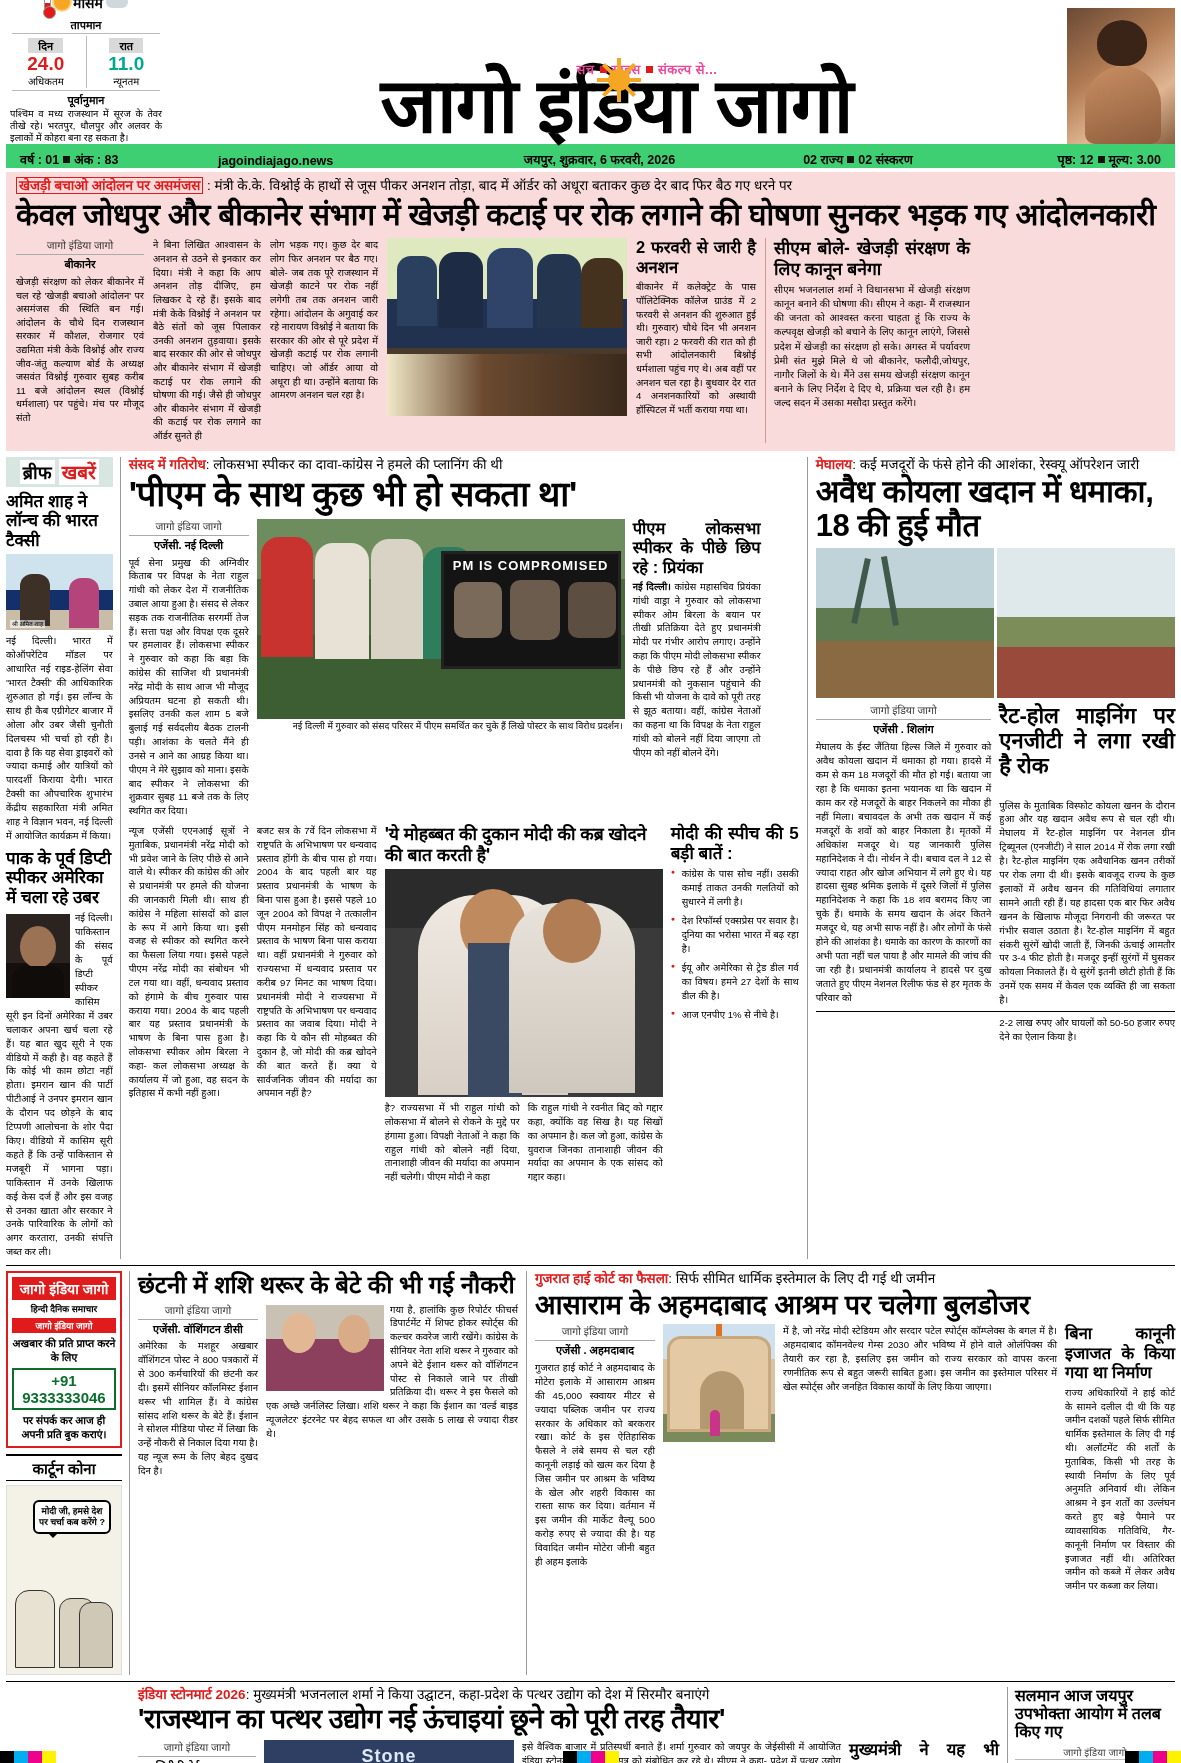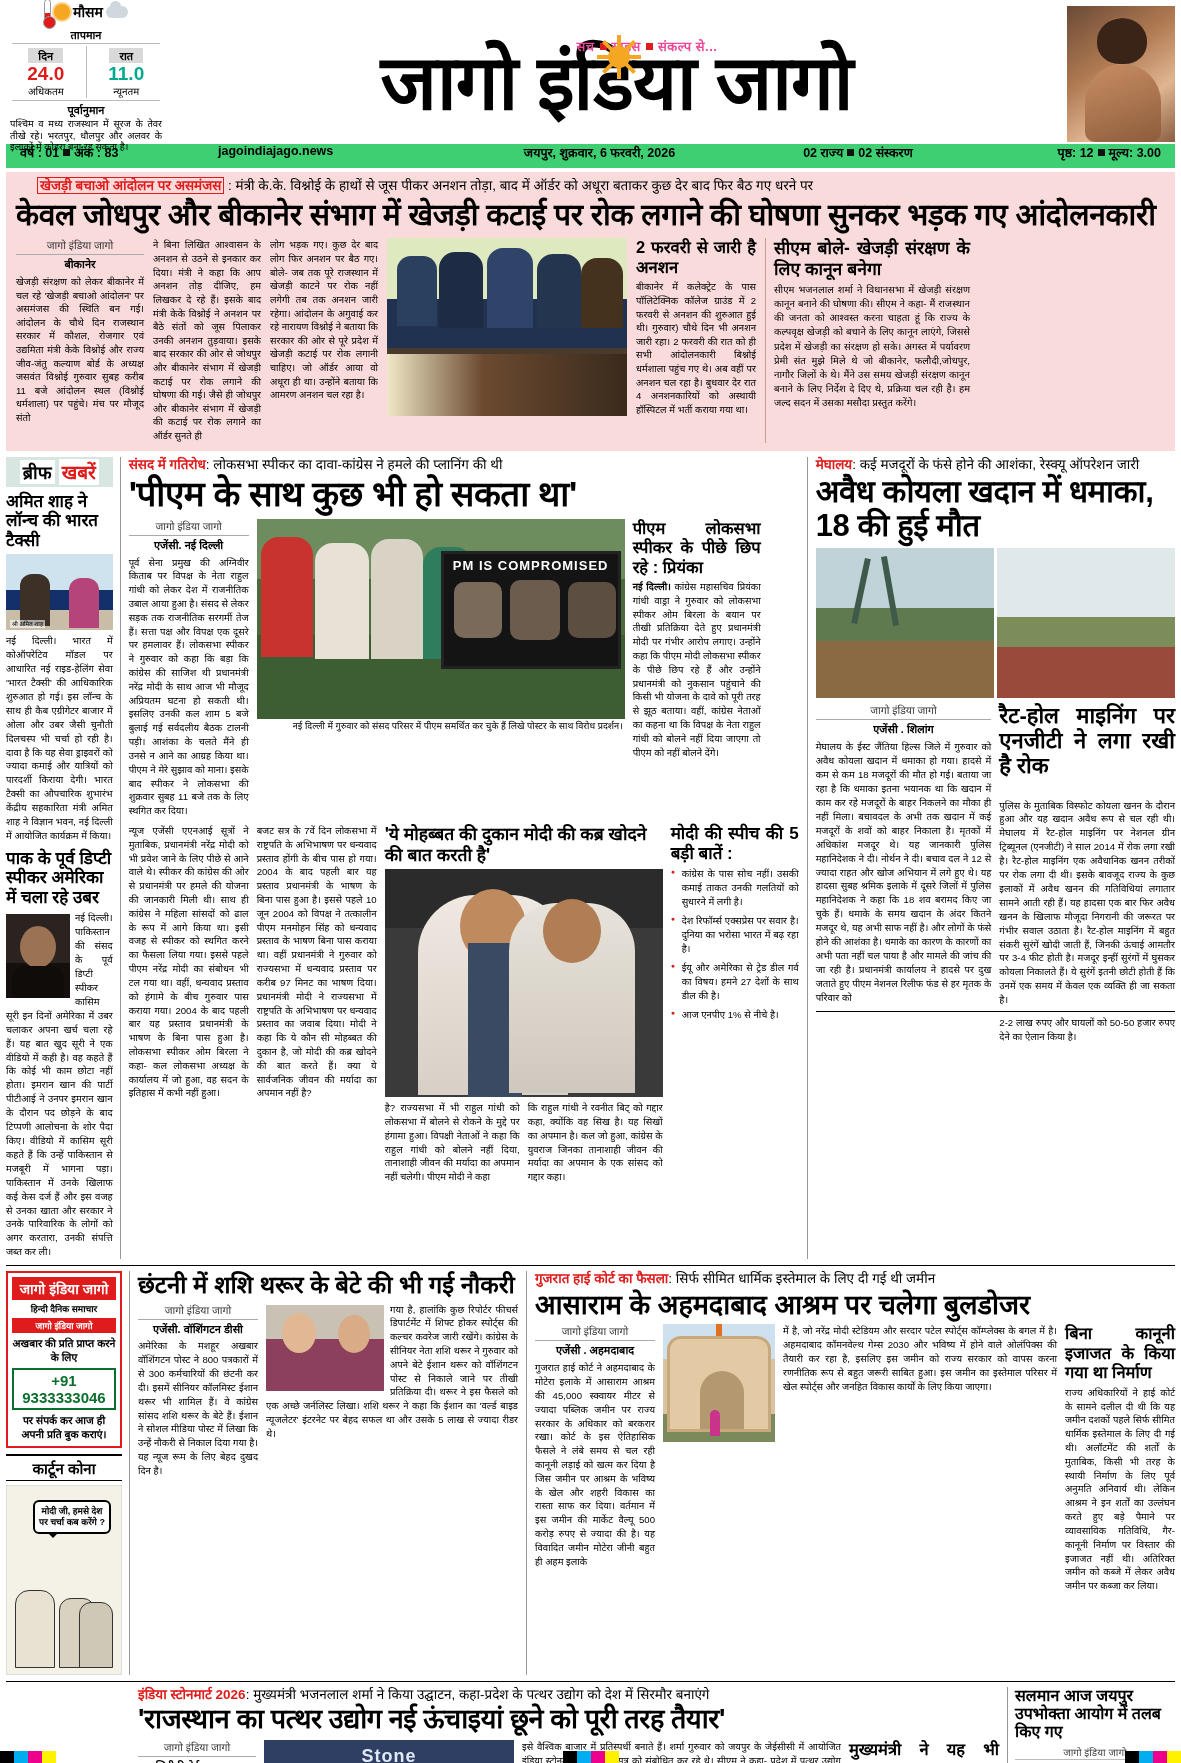--- a/index.html
+++ b/index.html
@@ -6,21 +6,21 @@
   body {
     width: 1181px; height: 1763px;
     background: #ffffff;
     font-family: "Liberation Sans", sans-serif;
     overflow: hidden;
     position: relative;
   }
   .page { width: 1181px; height: 1763px; position: relative; background:#fff; padding: 4px 6px; }
 
   
-  .masthead { display:flex; align-items:center; height: 140px; position: relative; }
+  .masthead { display:flex; align-items:flex-end; height: 140px; position: relative; }
   .weather-box { width: 160px; padding-top: 4px; text-align:center; }
   .weather-title { display:flex; align-items:center; justify-content:center; gap:3px; font-size:14px; font-weight:bold; }
   .thermo { width:7px; height:26px; background:linear-gradient(to bottom,#fff 0%,#fff 55%,#e01b1b 56%,#e01b1b 100%); border:1px solid #999; border-radius:4px; position:relative;}
   .thermo:after{content:"";position:absolute;left:-2px;bottom:-5px;width:11px;height:11px;border-radius:50%;background:#e01b1b;border:1px solid #999;}
   .sun-ico{width:16px;height:16px;border-radius:50%;background:#f5a623;box-shadow:0 0 0 2px #fbd38a;}
   .cloud-ico{width:22px;height:12px;background:#cfd8dc;border-radius:8px;position:relative;}
   .cloud-ico:before{content:"";position:absolute;top:-5px;left:4px;width:11px;height:11px;background:#cfd8dc;border-radius:50%;}
   .tapman { font-size:11px; font-weight:bold; border-bottom:1px solid #bbb; padding-bottom:1px; margin: 2px 6px 0; }
   .temp-grid { display:flex; margin-top:2px; }
   .temp-col { flex:1; }
@@ -44,29 +44,29 @@
 
   .model-box { width:108px; height:136px; position:relative; overflow:hidden; }
   .model-img { position:absolute; inset:0; background:
       radial-gradient(circle at 50% 26%, #d8a57e 0 20%, transparent 21%),
       linear-gradient(145deg,#6a4a36 0%,#b07a52 40%,#e0b592 70%,#8a5f42 100%);
   }
   .model-img:before{content:"";position:absolute;left:30px;top:12px;width:50px;height:46px;border-radius:50% 50% 45% 45%;background:#3a2418;}
   .model-img:after{content:"";position:absolute;left:18px;top:58px;width:76px;height:78px;border-radius:38px 38px 10px 10px;background:linear-gradient(160deg,#c98f63,#8d5c3c);}
 
   
-  .greenbar { background:#3ecf72; color:#000; display:flex; align-items:flex-start; height:24px; font-size:12.5px; font-weight:bold; padding:0 14px; }
+  .greenbar { background:#3ecf72; color:#000; display:flex; align-items:flex-end; height:24px; font-size:12.5px; font-weight:bold; padding:0 14px; }
   .greenbar > div { white-space:nowrap; }
   .gb1{ width:170px; } .gb2{ flex:1; text-align:left; padding-left:28px;} .gb3{ flex:1.1; text-align:center; }
   .gb4{ flex:1; text-align:center;} .gb5{ width:180px; text-align:right;}
   .greenbar .sq { display:inline-block;width:7px;height:7px;background:#111;margin:0 4px 1px; }
 
   
   .lead { background:#fadbdb; margin-top:4px; padding:6px 10px 8px; }
-  .lead-kicker { font-size:13.5px; line-height:1.25;margin-left:21px; }
+  .lead-kicker { font-size:13.5px; line-height:1.25; }
   .lead-kicker b { color:#e01b1b; border:1px solid #e01b1b; padding:0 2px; }
   .lead-head { font-size:30px; font-weight:bold; line-height:1.12; margin-top:3px; letter-spacing:-.3px; }
   .lead-body { display:flex; gap:9px; margin-top:7px; }
   .lcol { font-size:9.6px; line-height:1.42; text-align:justify; }
   .lcol.w1 { width:128px; }
   .lcol.w2 { width:108px; }
   .lcol.w3 { width:108px; }
   .credit { text-align:center; font-size:10.5px; color:#333; border-bottom:1px solid #aaa; padding-bottom:1px; margin-bottom:2px;}
   .dateline { text-align:center; font-size:11px; font-weight:bold; margin-bottom:2px; }
   .lead-photo { width:240px; height:178px; position:relative; overflow:hidden; }

